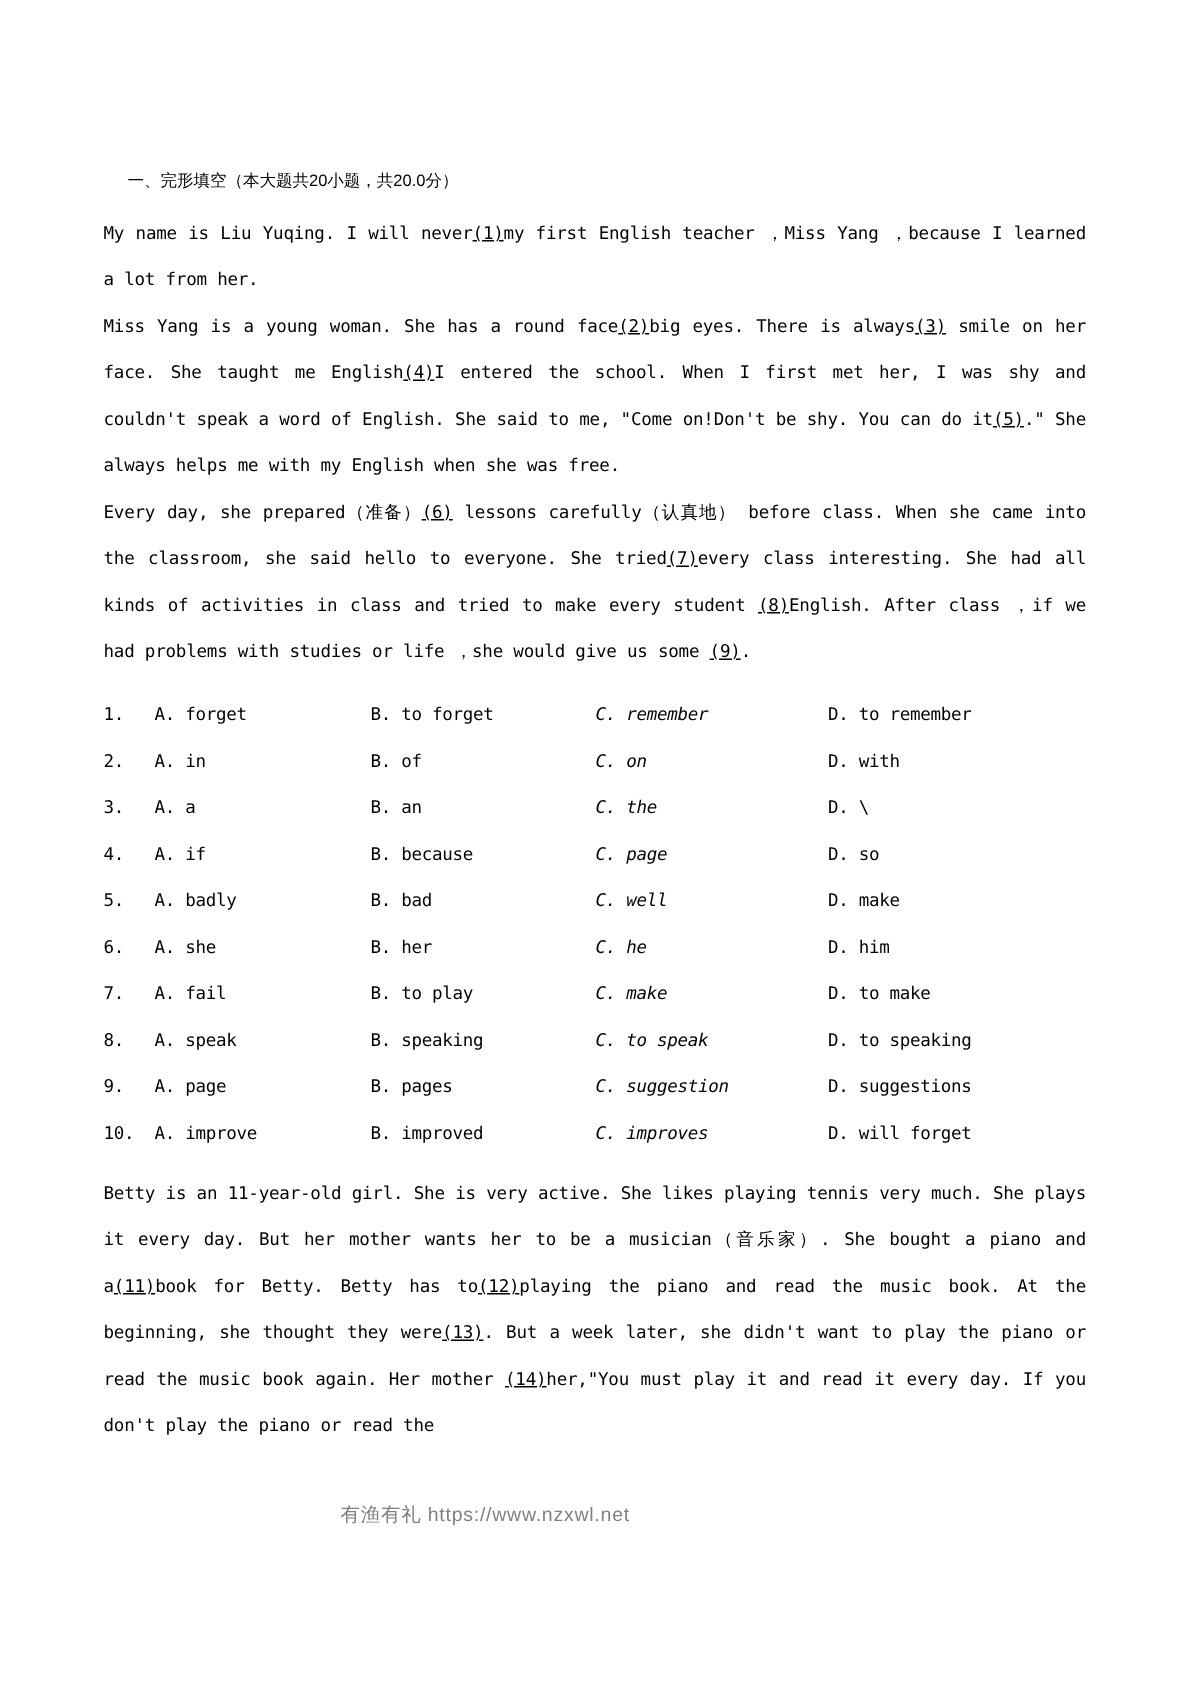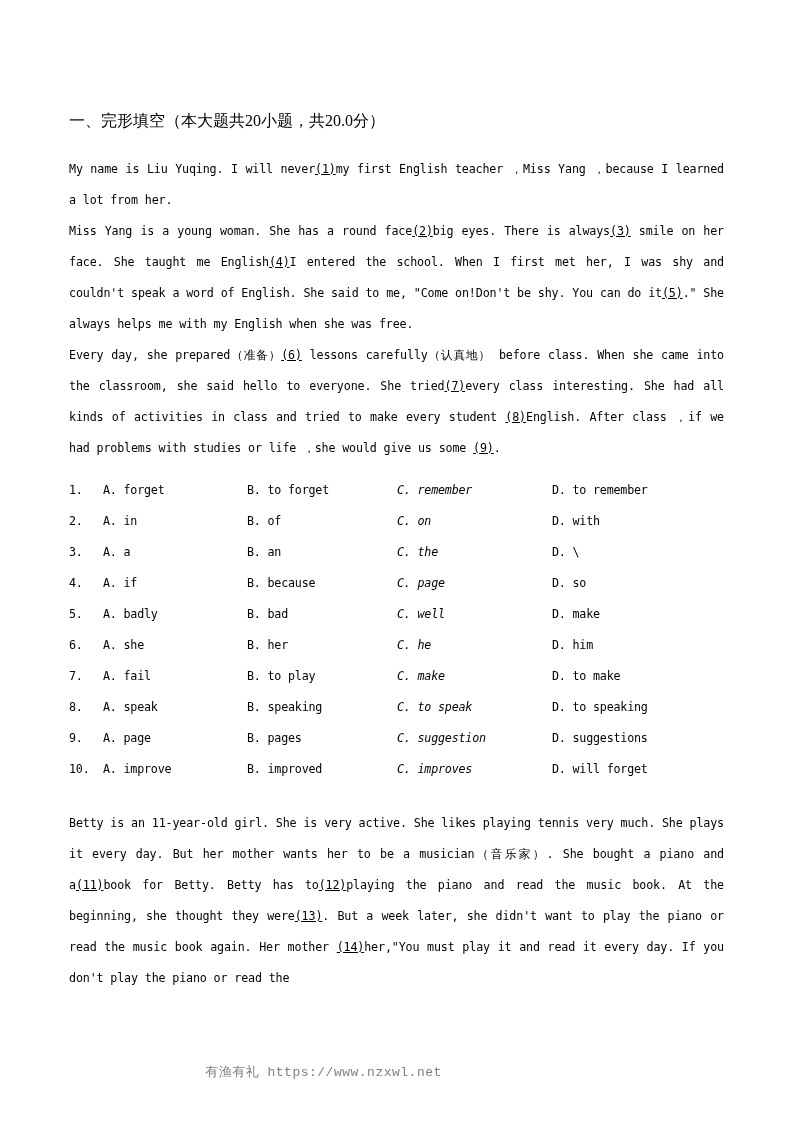--- a/index.html
+++ b/index.html
@@ -32,23 +32,23 @@
     font-family: "DejaVu Sans", sans-serif;
     font-size: 18.5px;
     font-weight: bold;
     text-align: center;
     line-height: 38px;
     letter-spacing: 0.2px;
     margin: 0 0 6px 0;
     padding: 0 2px;
   }
   .section-heading {
-    font-family: Liberation Serif, serif;
-    font-size: 16px;
-    margin: 16px 0 10px 0;
+    font-family: Liberation Sans, sans-serif;
+    font-size: 11px;
+    margin: 16px 0 10px 16px;
     line-height: 18px;
   }
   .para {
     font-family: "DejaVu Sans Mono", monospace;
     font-size: 11.7px;
     line-height: 31px;
     text-align: justify;
     margin: 0;
     letter-spacing: -0.15px;
     white-space: normal;
@@ -65,28 +65,28 @@
     height: 31px;
     vertical-align: middle;
     white-space: nowrap;
     letter-spacing: -0.2px;
   }
   .opts-table td.num { width: 34px; }
   .opts-table td.oa { width: 144px; }
   .opts-table td.ob { width: 150px; }
   .opts-table td.oc { width: 155px; font-style: italic; }
   .opts-table td.od { width: auto; }
-  .para-block { margin-top: 24px; }
+  .para-block { margin-top: 10px; }
   .footer {
     position: absolute;
     left: 0;
-    top: 1063px;
+    top: 1001px;
     width: 647px;
     text-align: center;
-    font-family: Liberation Mono, monospace;
+    font-family: Liberation Sans, sans-serif;
     font-size: 13px;
     color: #808080;
     letter-spacing: 0.5px;
   }
 </style>
 </head>
 <body>
 
 <div class="page">
   <div class="content">

